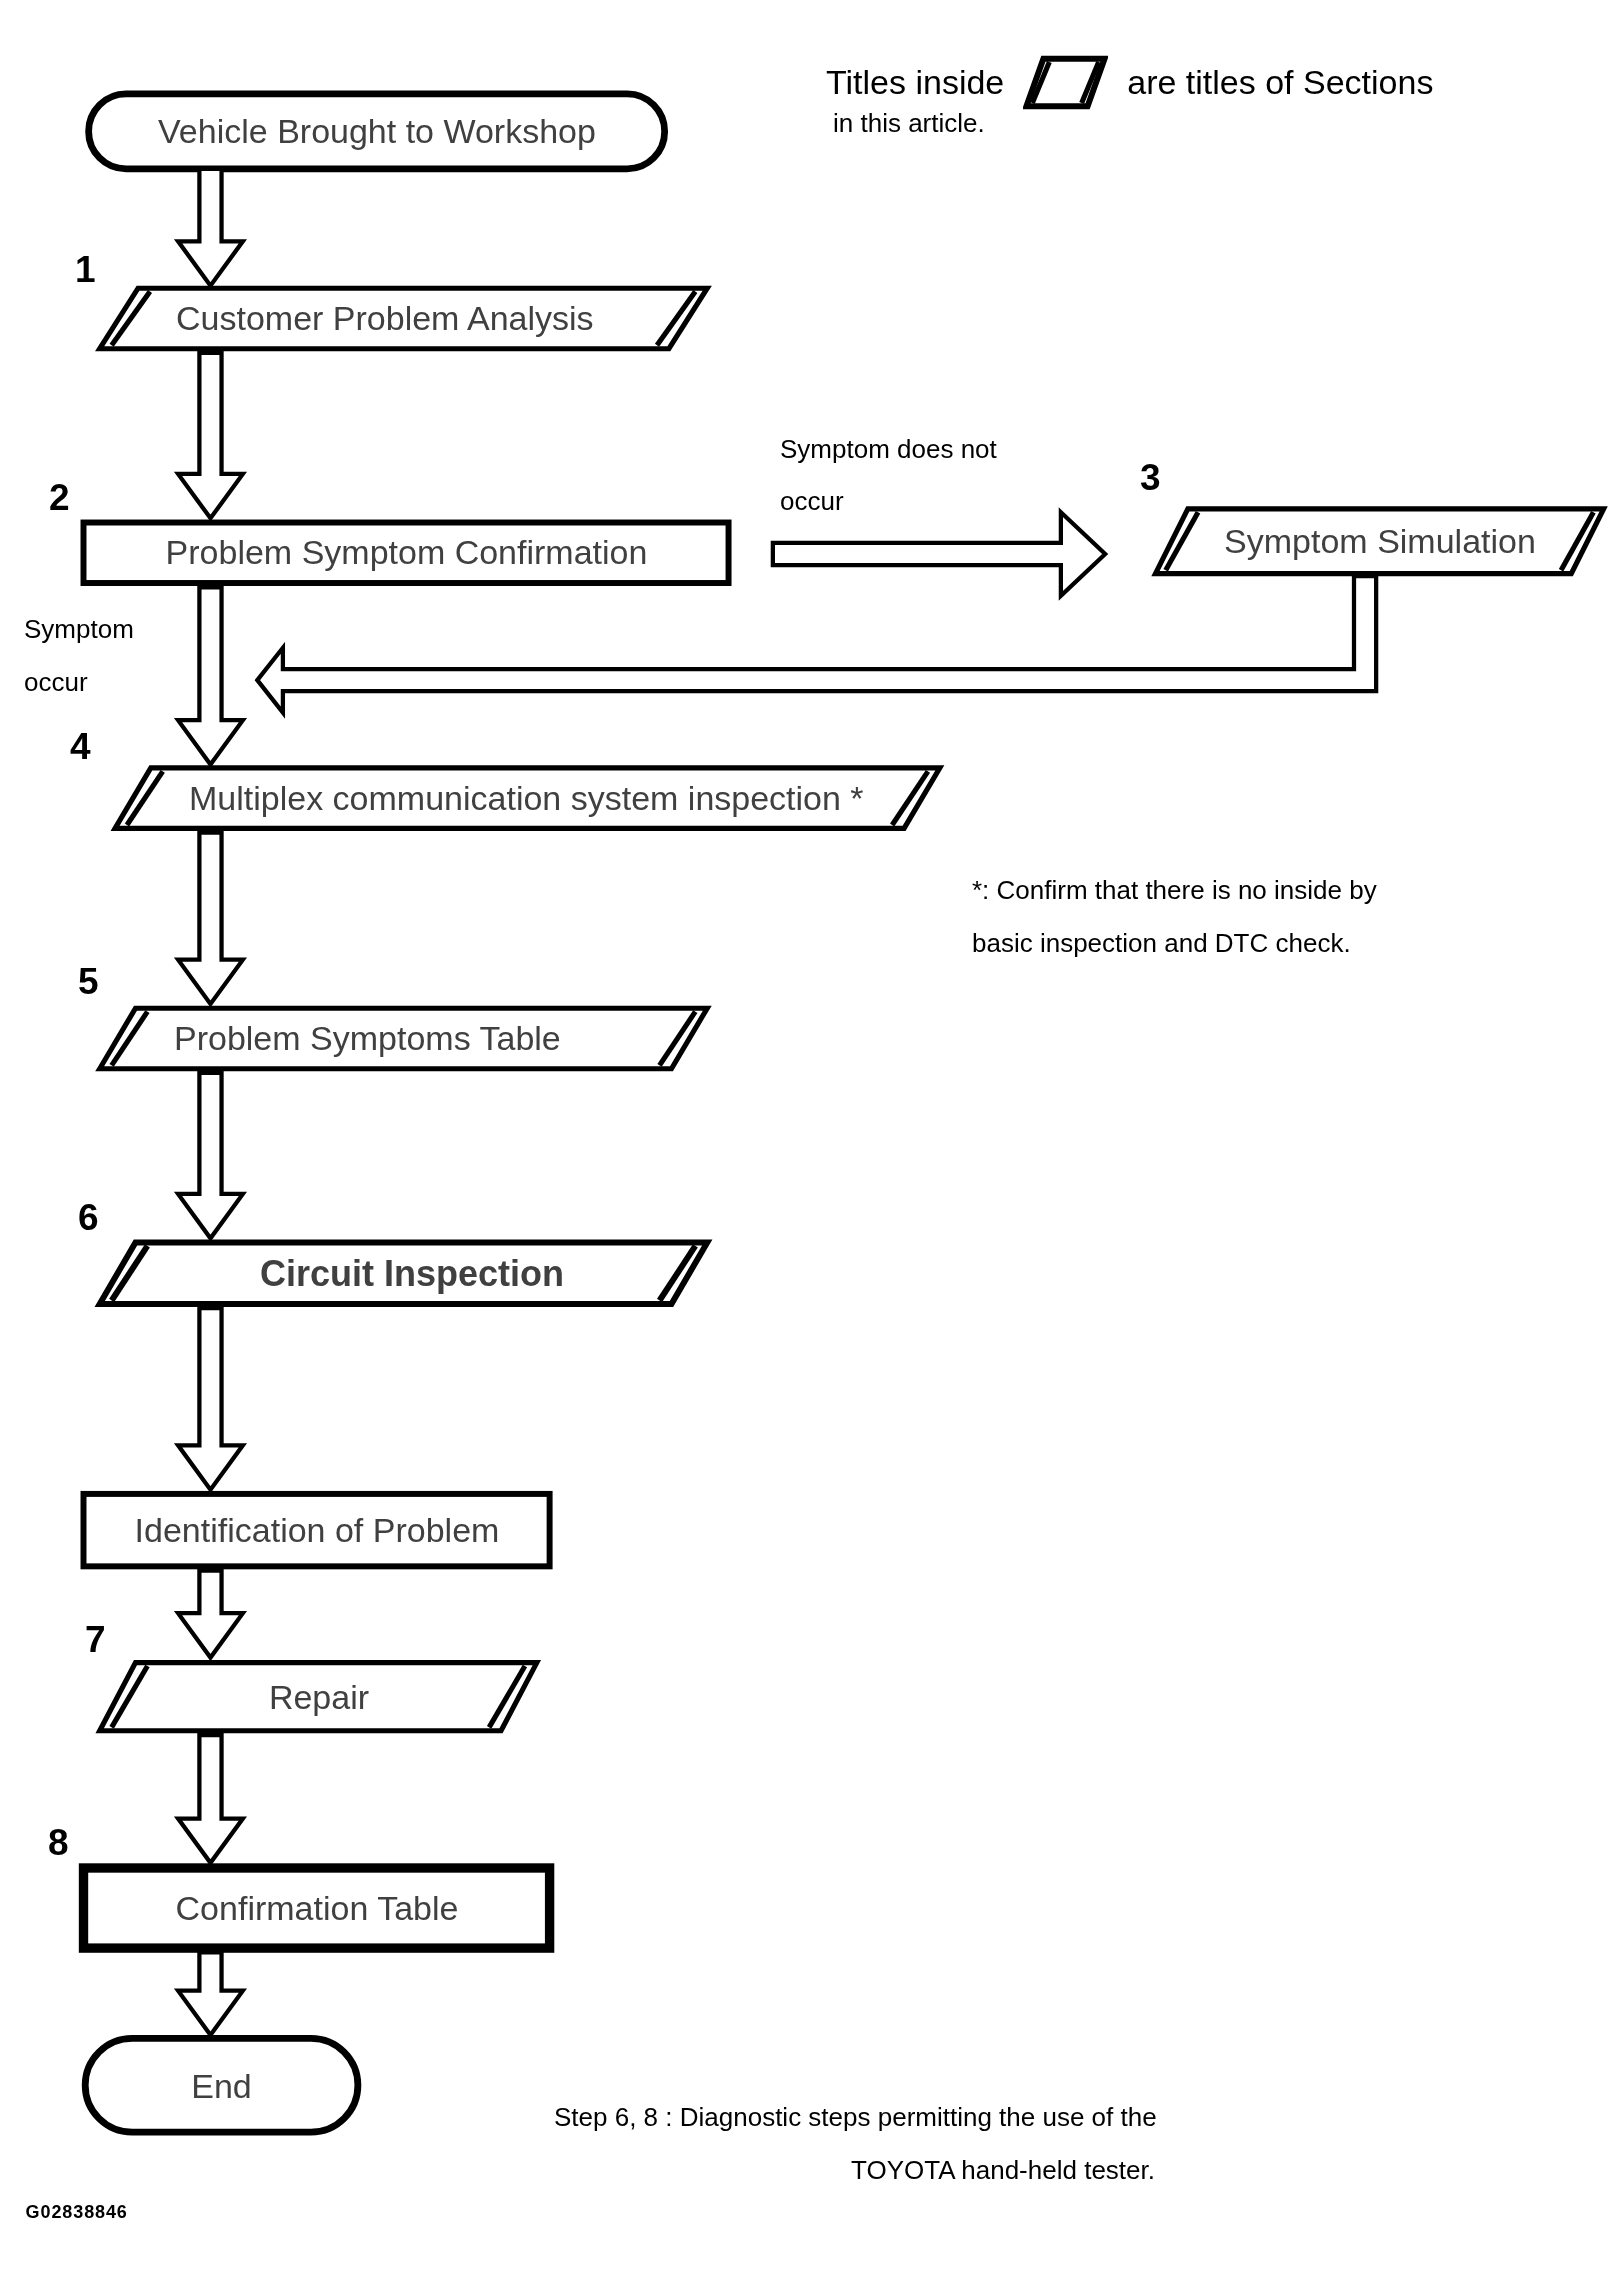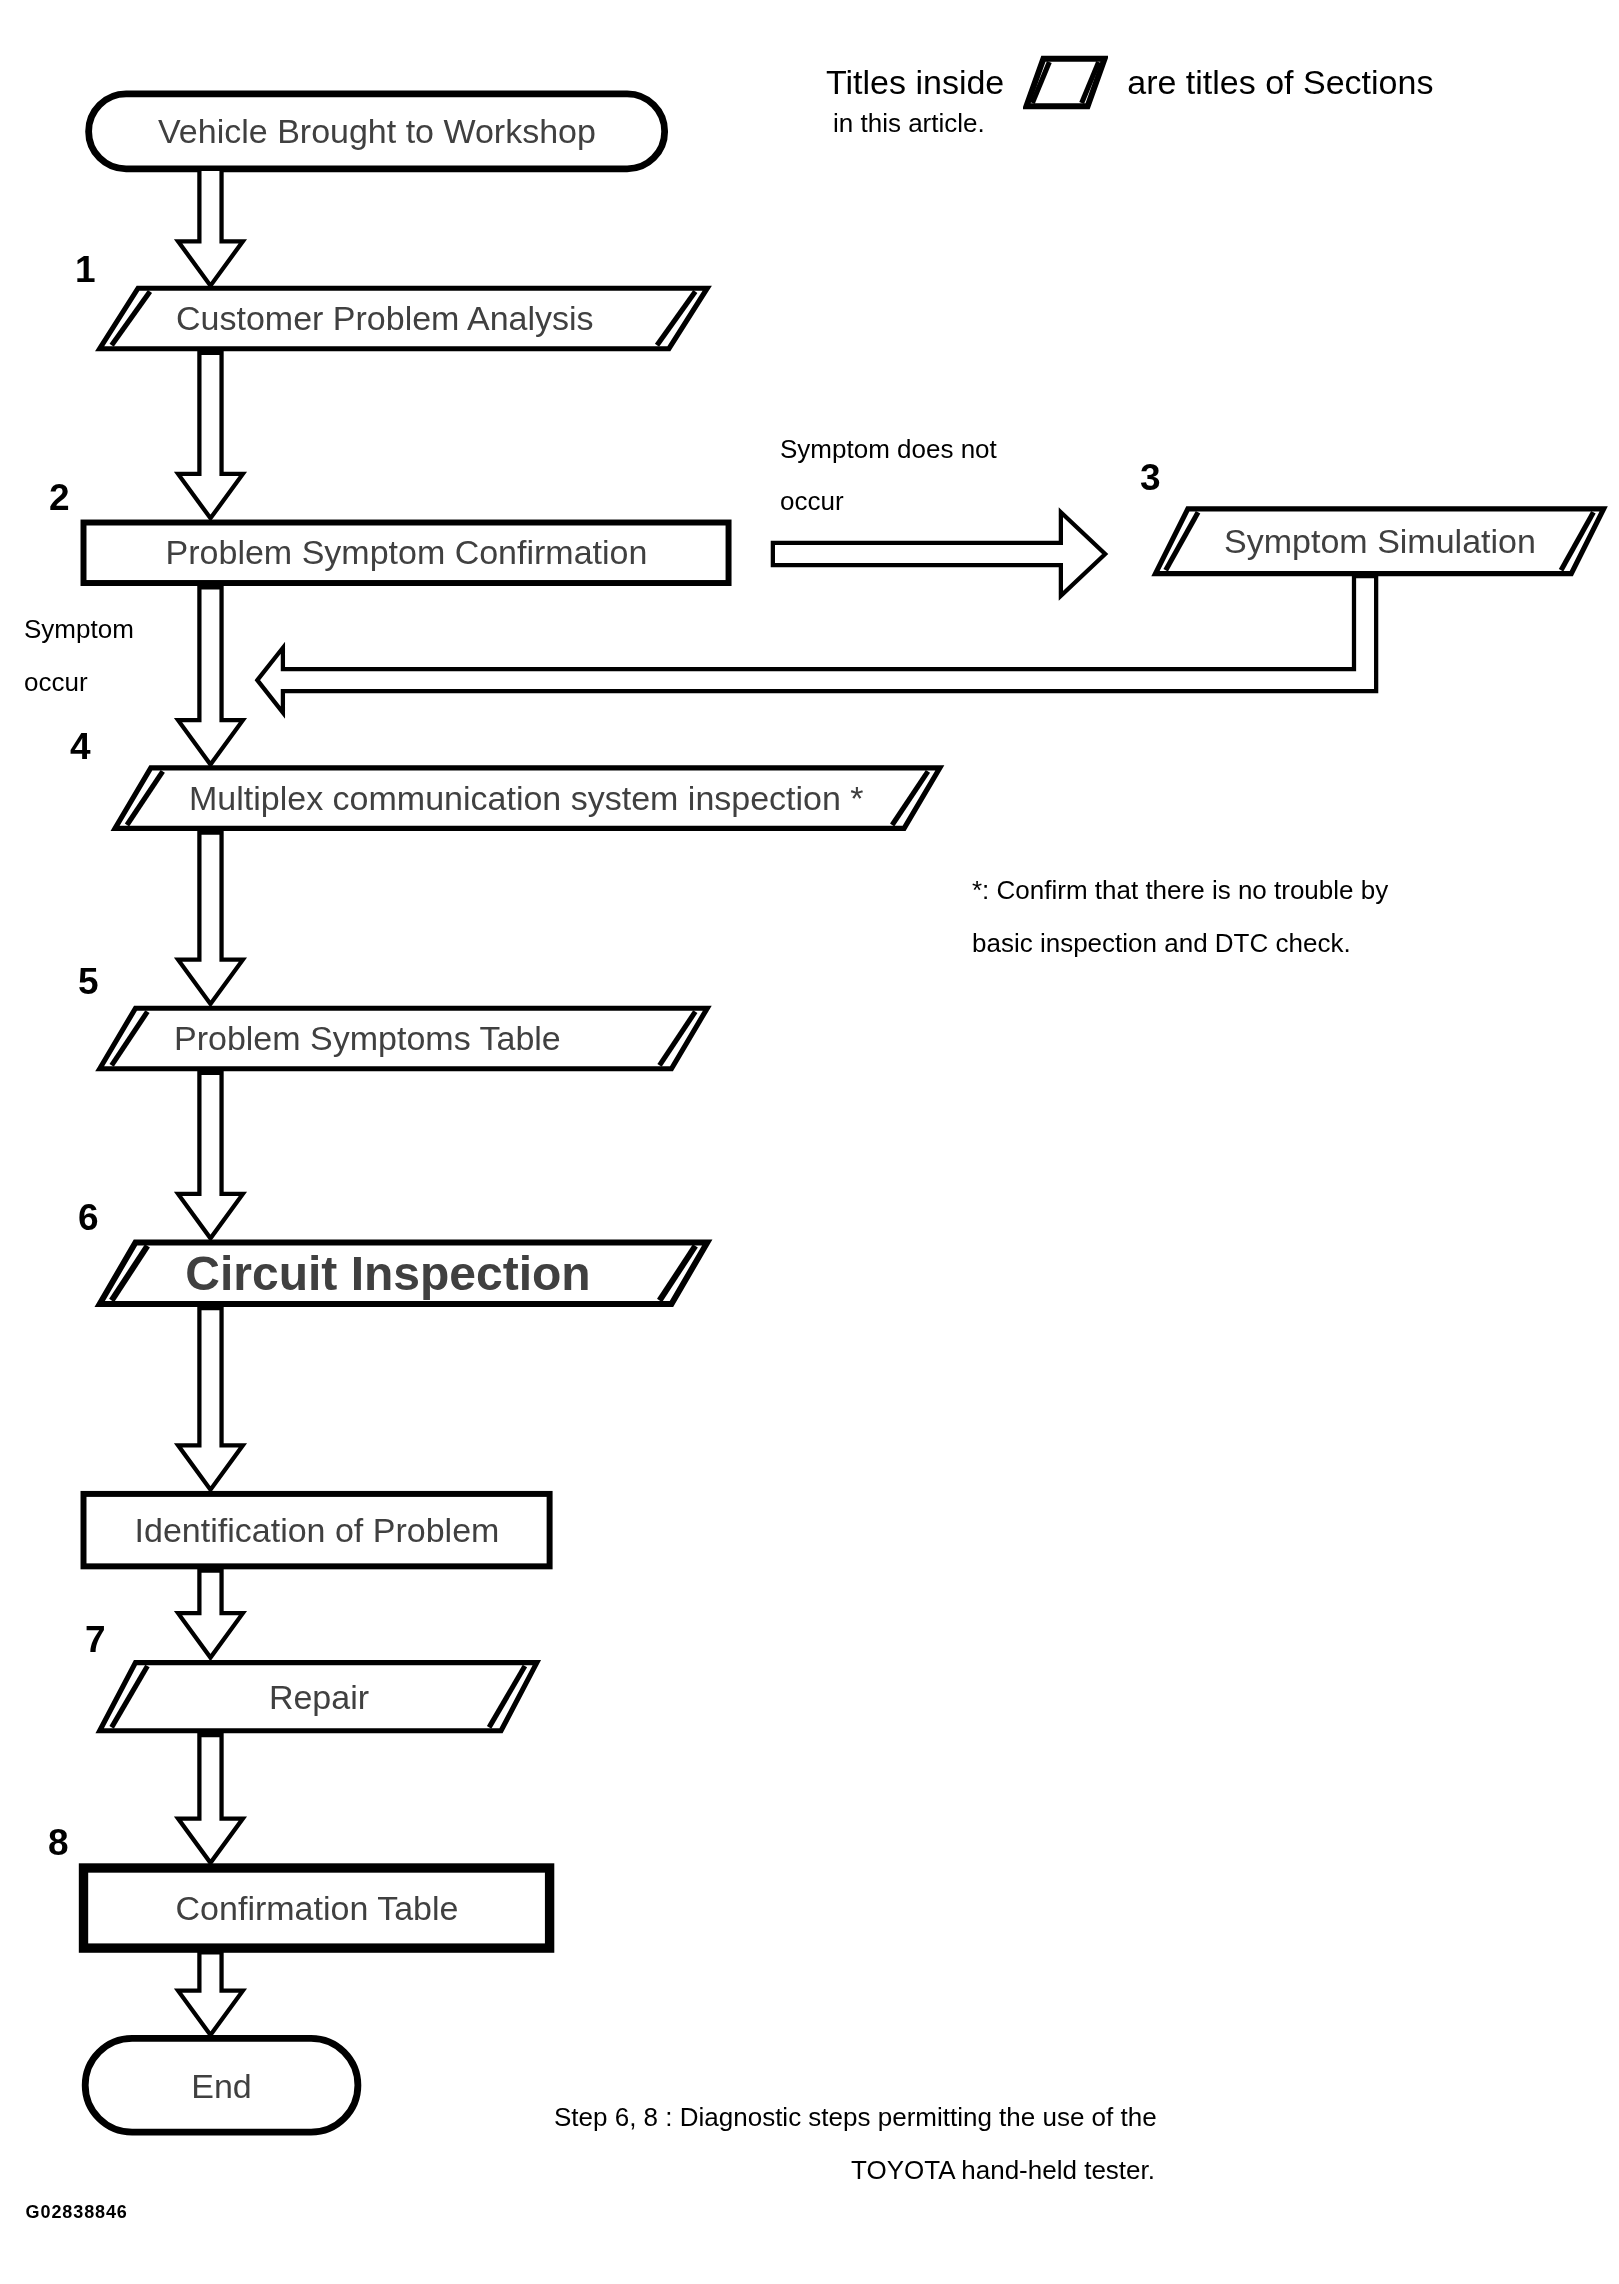--- a/index.html
+++ b/index.html
@@ -110,21 +110,21 @@
   <div class="stepnum" style="left:1140px;top:457px;">3</div>
   <div class="node-label" style="left:1188px;top:509px;width:384px;height:65px;">Symptom Simulation</div>
 
   <div class="stepnum" style="left:70px;top:726px;">4</div>
   <div class="node-label leftpad" style="left:151px;top:768px;width:753px;height:61px;">Multiplex communication system inspection *</div>
 
   <div class="stepnum" style="left:78px;top:961px;">5</div>
   <div class="node-label leftpad" style="left:136px;top:1008px;width:536px;height:61px;">Problem Symptoms Table</div>
 
   <div class="stepnum" style="left:78px;top:1197px;">6</div>
-  <div class="node-label bold" style="left:120px;top:1243px;width:536px;height:61px;font-size:48px;">Circuit Inspection</div>
+  <div class="node-label bold" style="left:144px;top:1243px;width:536px;height:61px;font-size:36px;">Circuit Inspection</div>
 
   <div class="node-label" style="left:84px;top:1494px;width:466px;height:72px;">Identification of Problem</div>
 
   <div class="stepnum" style="left:85px;top:1619px;">7</div>
   <div class="node-label" style="left:136px;top:1663px;width:366px;height:68px;">Repair</div>
 
   <div class="stepnum" style="left:48px;top:1822px;">8</div>
   <div class="node-label" style="left:84px;top:1868px;width:466px;height:80px;">Confirmation Table</div>
 
   <div class="node-label" style="left:85px;top:2039px;width:273px;height:94px;">End</div>
@@ -139,21 +139,21 @@
     <span>are titles of Sections</span>
   </div>
   <div class="txt" style="left:833px;top:109px;">in this article.</div>
 
   <div class="txt" style="left:780px;top:435px;">Symptom does not</div>
   <div class="txt" style="left:780px;top:487px;">occur</div>
 
   <div class="txt" style="left:24px;top:615px;">Symptom</div>
   <div class="txt" style="left:24px;top:668px;">occur</div>
 
-  <div class="txt" style="left:972px;top:876px;">*: Confirm that there is no trouble by</div>
+  <div class="txt" style="left:972px;top:876px;">*: Confirm that there is no inside by</div>
   <div class="txt" style="left:972px;top:929px;">basic inspection and DTC check.</div>
 
   <div class="txt" style="left:554px;top:2103px;">Step 6, 8 : Diagnostic steps permitting the use of the</div>
   <div class="txt" style="left:851px;top:2156px;">TOYOTA hand-held tester.</div>
 
   <div class="gcode" style="left:25.6px;top:2202px;">G02838846</div>
 
 </div>
 
 

